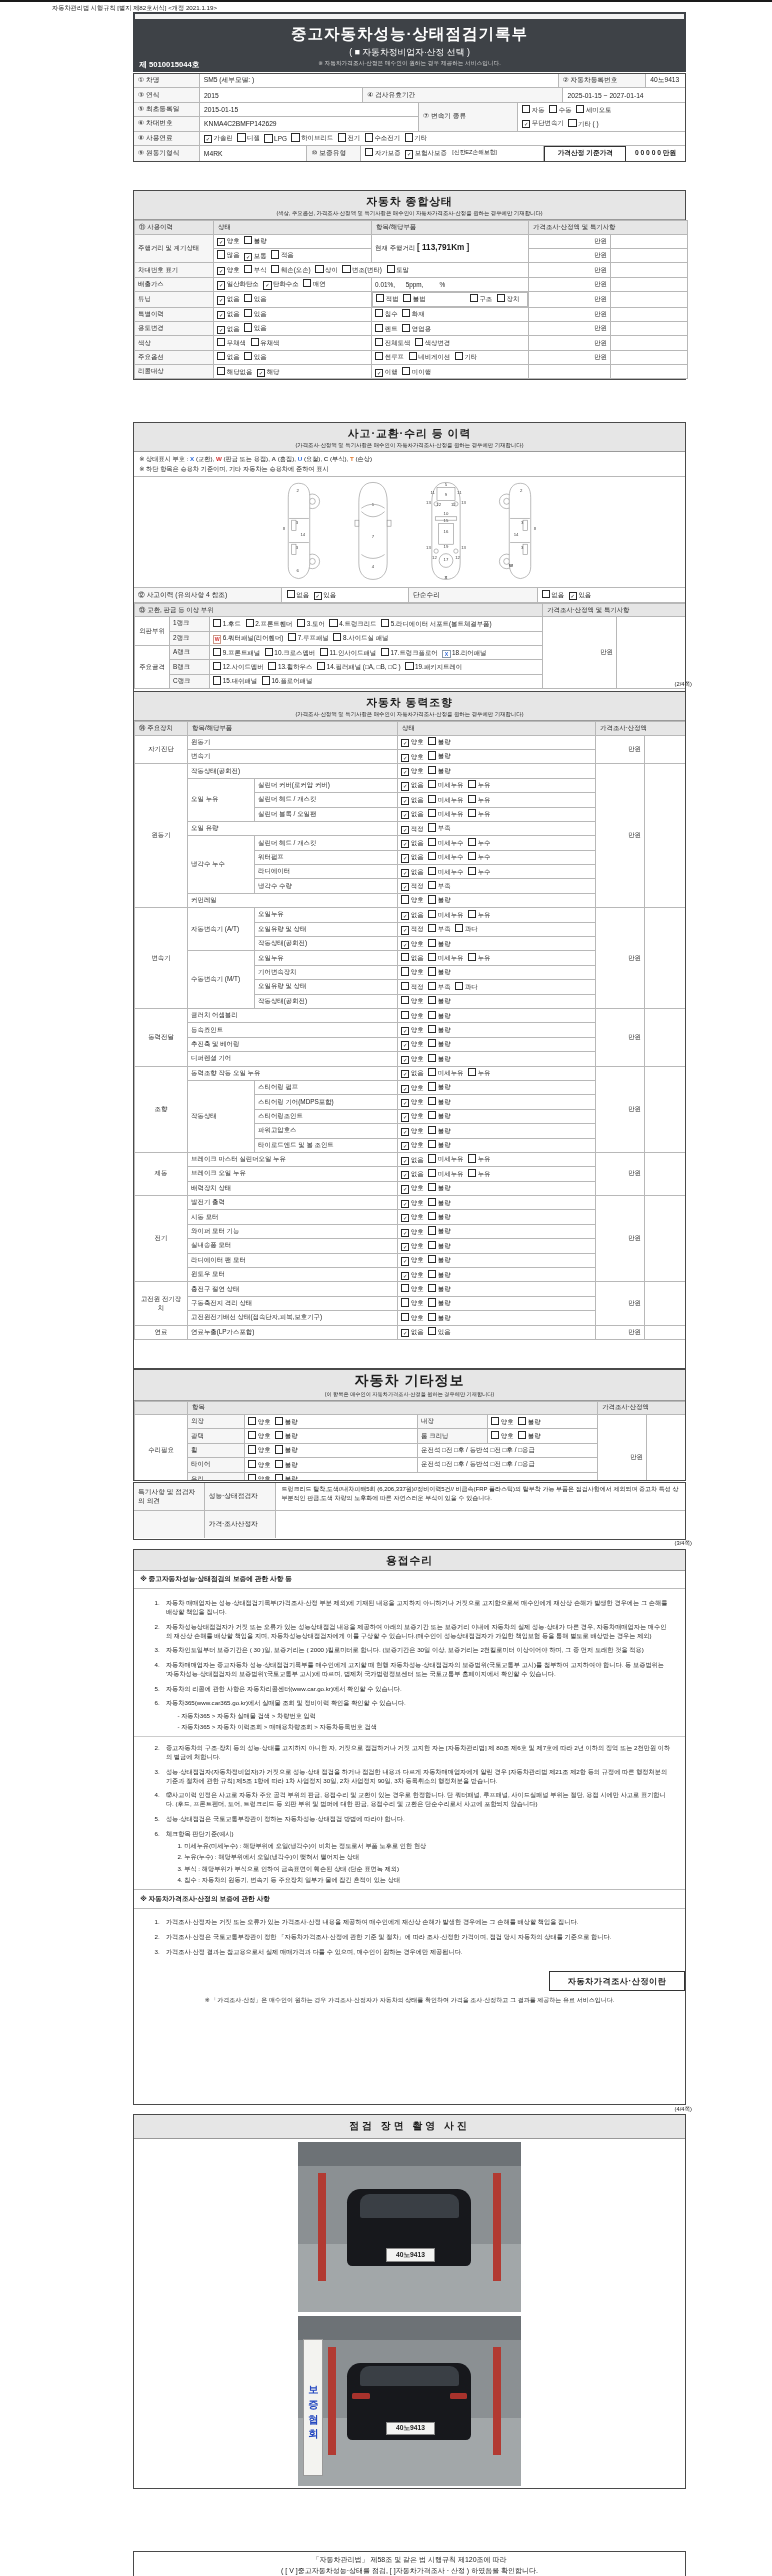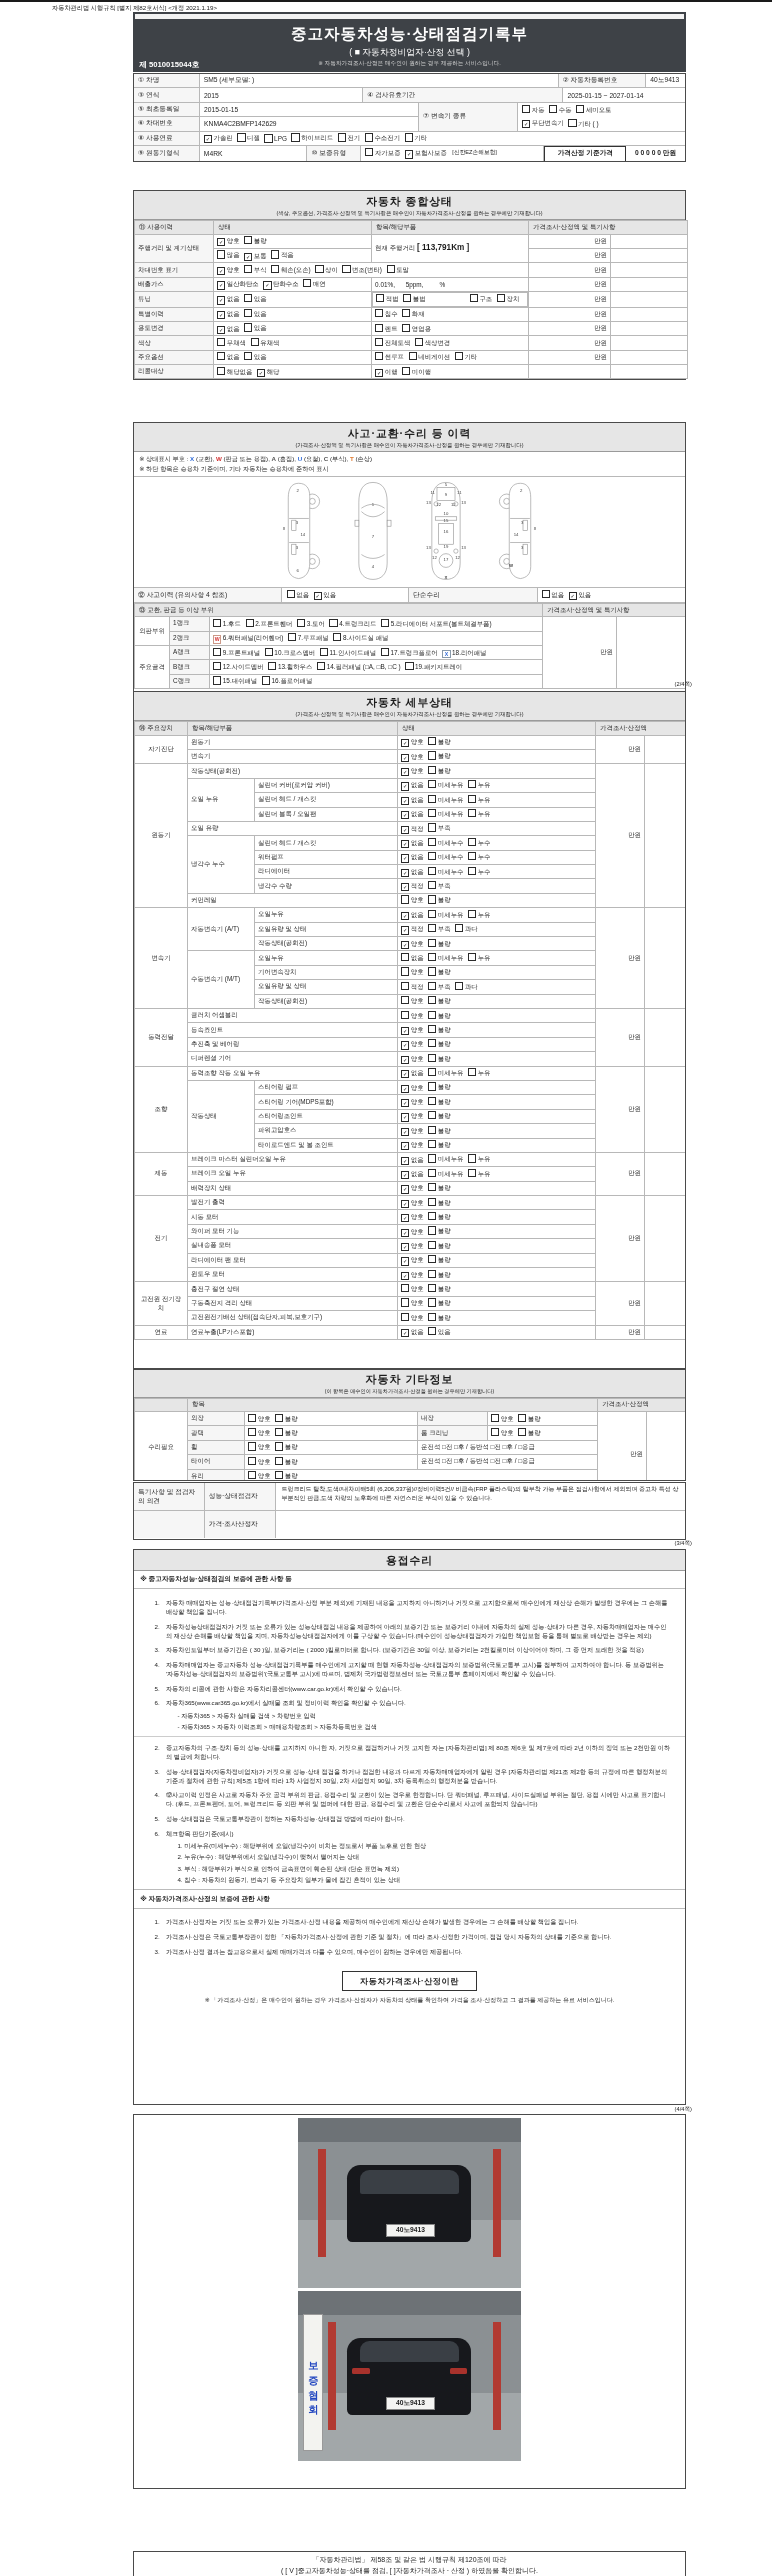--- a/index.html
+++ b/index.html
@@ -58,21 +58,21 @@
   svg.car .nofill{fill:none;}
   svg.car text{font-size:10px;fill:#444;text-anchor:middle;font-family:"Liberation Sans",sans-serif;}
   
   .nblock{padding:4.1px 13.4px 5.2px 13.4px;}
   .nhead{font-size:6.7px;font-weight:bold;padding:4.1px 6.2px;border-bottom:0.5px solid #bbb;background:#fff;}
   .nitem{display:flex;font-size:6.2px;line-height:1.45;margin:5.7px 0 0 7.2px;}
   .nn{width:11.3px;flex:none;}
   .nt{flex:1;}
   .nsub{font-size:6.2px;line-height:1.5;margin:2.1px 0 0 30px;}
   .nbox{border:1px solid #333;display:inline-block;padding:3.6px 17.5px;font-size:8.2px;font-weight:bold;letter-spacing:0.5px;background:#fff;}
-  .nboxwrap{text-align:center;margin-top:9.3px;}
+  .nboxwrap{text-align:right;margin-top:9.3px;}
   .nboxnote{text-align:center;font-size:6px;margin-top:4.6px;color:#222;}
   
   .pmark{position:absolute;left:133px;width:559px;text-align:right;font-size:5.7px;color:#222;}
   
   .photo{width:223px;height:170px;margin:3.1px auto;position:relative;overflow:hidden;background:linear-gradient(#6d7276 0 14%,#8b9093 14% 60%,#a2a7a9 60% 100%);}
   .lift{position:absolute;width:8.2px;height:108px;background:#b23a32;top:31px;}
   .carbody{position:absolute;left:49px;top:47px;width:124px;height:77px;background:#17181c;border-radius:13.4px 13.4px 5.2px 5.2px;}
   .carglass{position:absolute;left:62px;top:52px;width:99px;height:24px;background:#3a3f45;border-radius:9.3px 9.3px 2.1px 2.1px;}
   .plate{position:absolute;left:88px;top:106px;width:47px;height:11.3px;background:#f4f4f2;border:0.5px solid #888;
          font-size:6.7px;font-weight:bold;color:#222;display:flex;align-items:center;justify-content:center;}
@@ -406,21 +406,21 @@
             <td class="lab">C랭크</td>
             <td style="white-space: normal;"><span class="opt"><span class="cb"></span><span class="olab">15.대쉬패널</span></span><span class="opt"><span class="cb"></span><span class="olab">16.플로어패널</span></span></td>
           </tr>
         </tbody>
     </table>
   </section>
   <div class="pmark" style="top:681px">(2/4쪽)</div>
 
   <section class="abs box" style="top:691px;height:678px;overflow:hidden;">
     <div class="sechead">
-      <div class="t">자동차 세부상태</div>
+      <div class="t">자동차 동력조향</div>
       <div class="s">(가격조사·산정액 및 특기사항은 매수인이 자동차가격조사·산정을 원하는 경우에만 기재합니다)</div>
     </div>
     <table class="ftable">
       <colgroup>
           <col style="width:53px">
           <col style="width:67px">
           <col style="width:143px">
           <col style="width:198px">
           <col style="width:49px">
           <col style="width:43px">
@@ -633,21 +633,21 @@
             <td><span class="opt"><span class="cb">✓</span><span class="olab">없음</span></span><span class="opt"><span class="cb"></span><span class="olab">있음</span></span></td>
             <td class="price" rowspan="1">만원</td>
             <td class="blankc" rowspan="1"></td>
           </tr>
         </tbody>
     </table>
   </section>
 
   <section class="abs box" style="top:1369px;height:112px;overflow:hidden;">
     <div class="sechead" style="padding:2.1px 0 1.5px">
-      <div class="t" style="font-size:11px">자동차 기타정보</div>
+      <div class="t" style="font-size:14px">자동차 기타정보</div>
       <div class="s" style="font-size:5.2px">(이 항목은 매수인이 자동차가격조사·산정을 원하는 경우에만 기재합니다)</div>
     </div>
     <table class="ftable" id="other-table">
       <colgroup>
           <col style="width:53px">
           <col style="width:57px">
           <col style="width:173px">
           <col style="width:70px">
           <col style="width:110px">
           <col style="width:49px">
@@ -789,20 +789,21 @@
         </div>
       </div>
     <div class="nboxwrap">
       <span class="nbox">자동차가격조사·산정이란</span>
     </div>
     <div class="nboxnote">※ 「가격조사·산정」은 매수인이 원하는 경우 가격조사·산정자가 자동차의 상태를 확인하여 가격을 조사·산정하고 그 결과를 제공하는 유료 서비스입니다.</div>
   </section>
   <div class="pmark" style="top:2106px">(4/4쪽)</div>
 
   <section class="abs box" style="top:2114px;height:375px;overflow:hidden;">
+    <div class="photitle">점검 장면 촬영 사진</div>
     <div class="photo">
       <div class="lift" style="left:19.6px"></div>
       <div class="lift" style="right:19.6px"></div>
       <div class="carbody"></div>
       <div class="carglass"></div>
       <div class="plate">40노9413</div>
     </div>
     <div class="photo">
       <div class="lift" style="left:30px"></div>
       <div class="lift" style="right:19.6px"></div>

